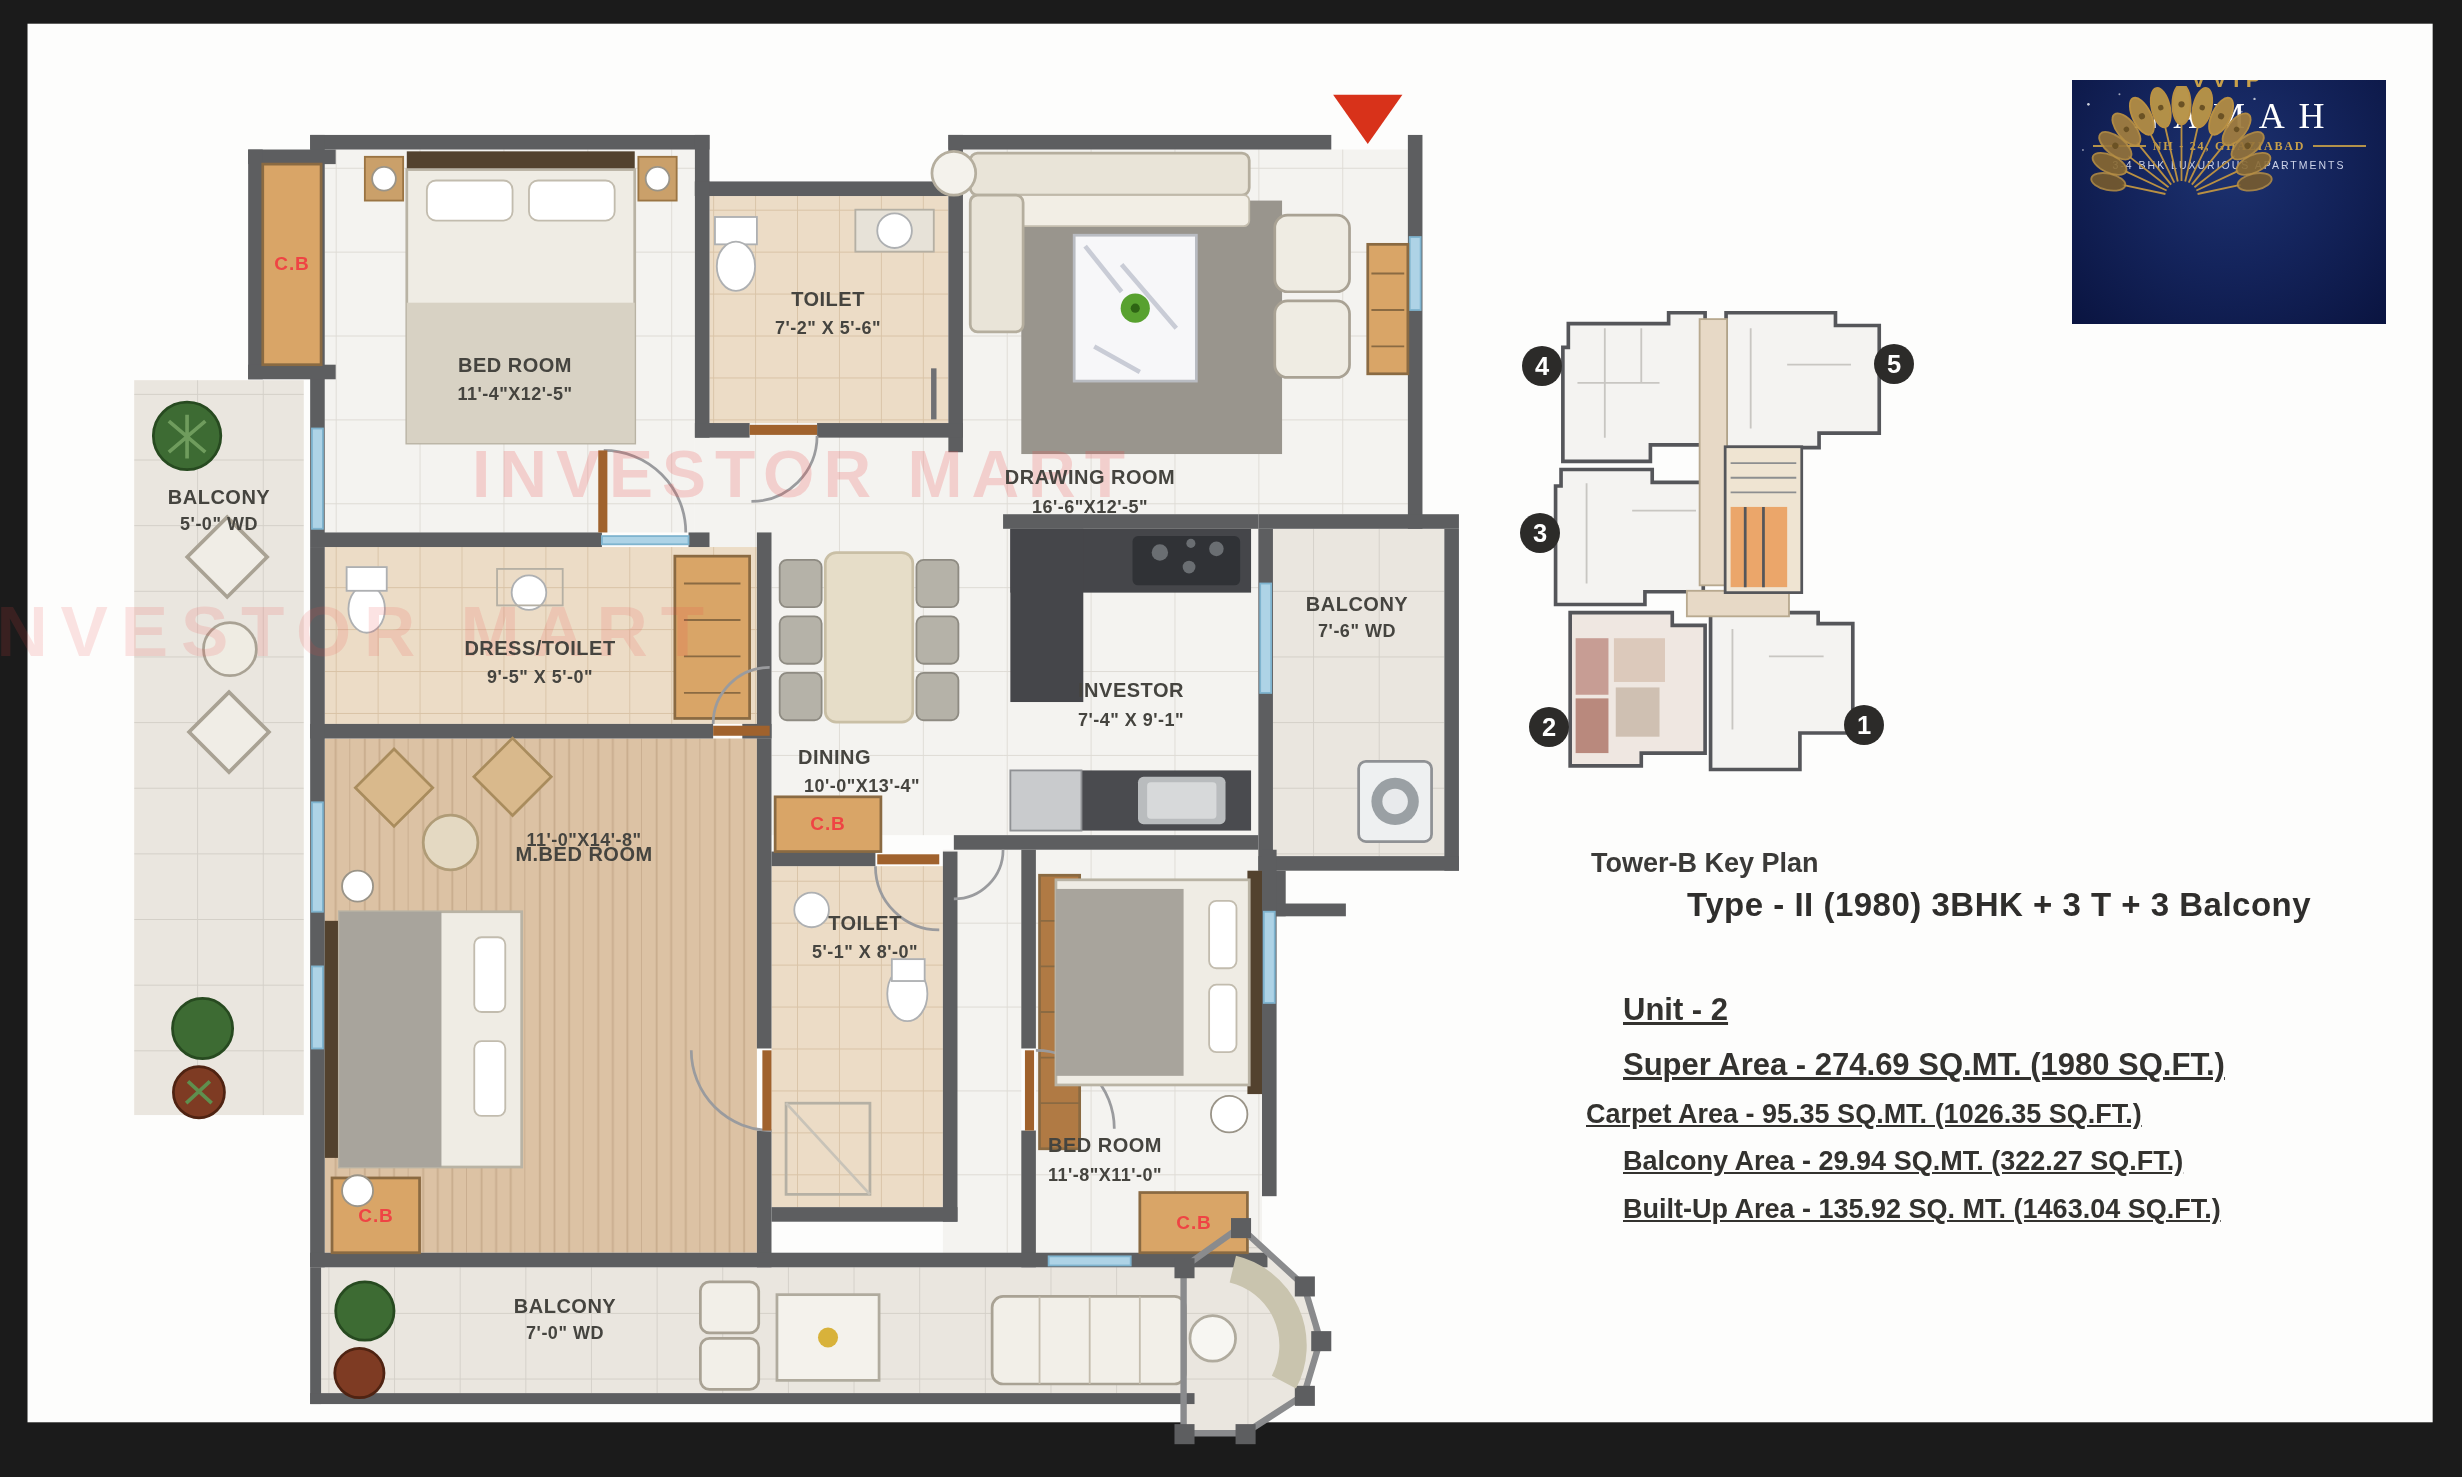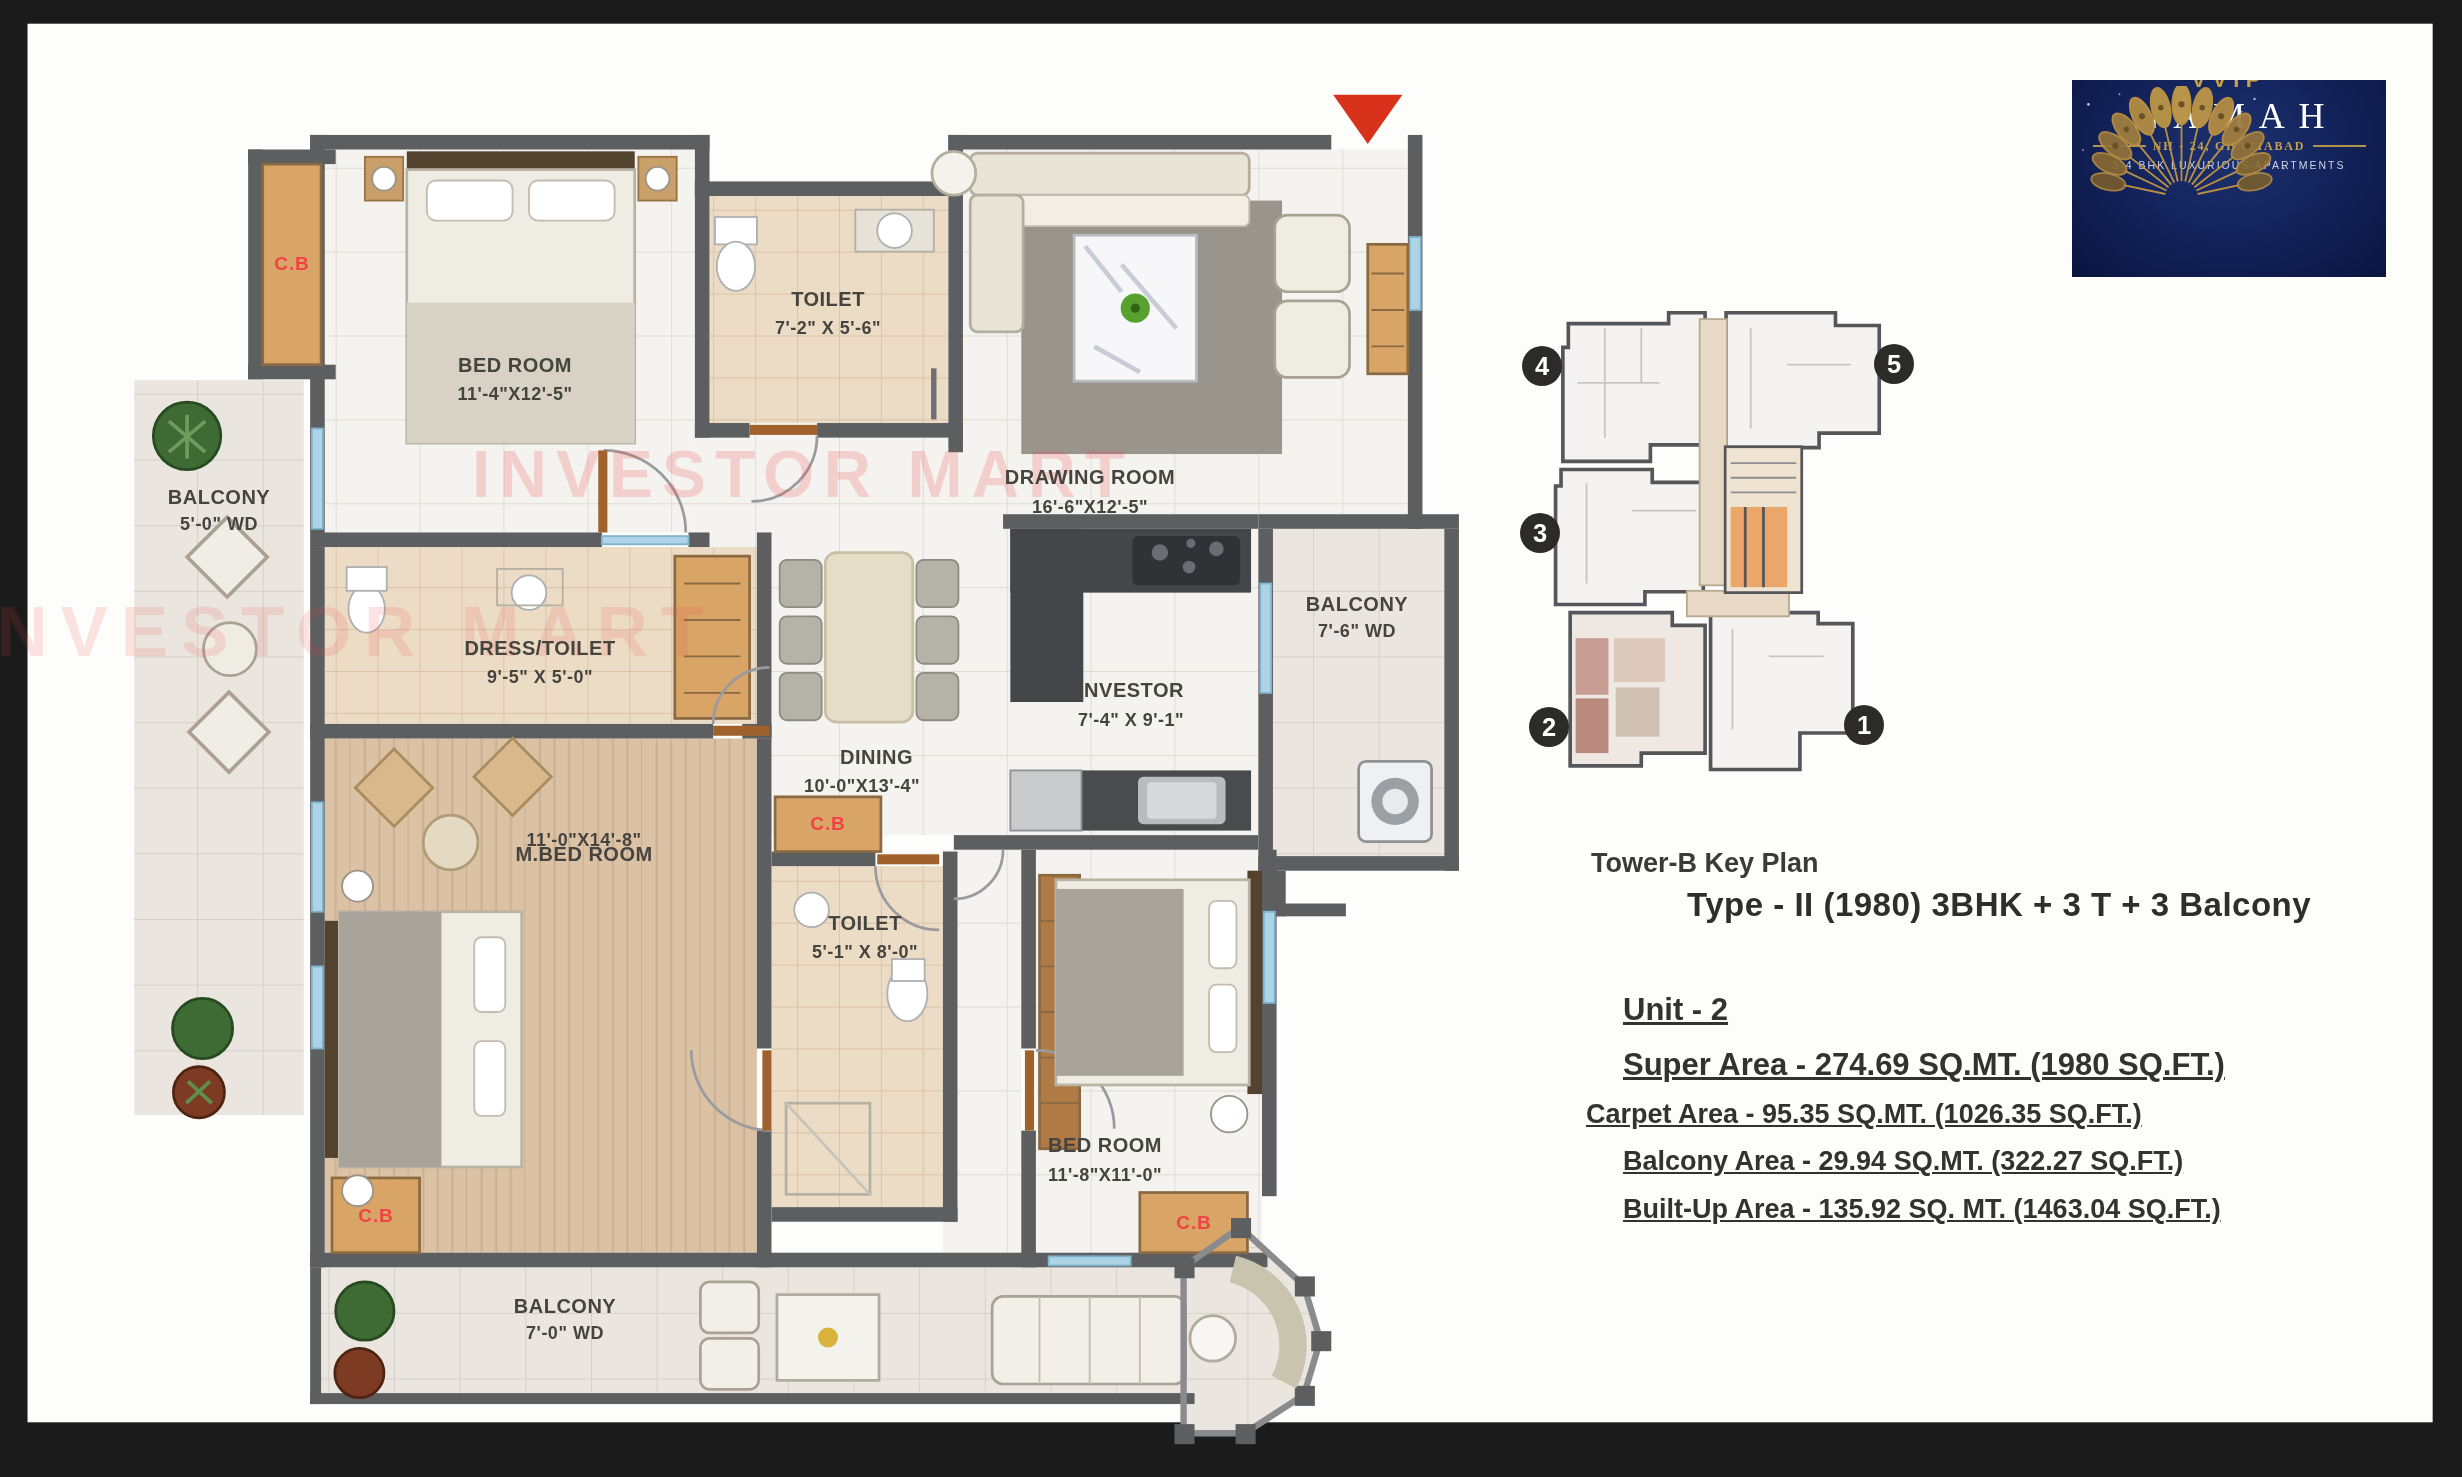--- a/index.html
+++ b/index.html
@@ -20,21 +20,21 @@
   .badge{position:absolute;width:40px;height:40px;border-radius:50%;background:#2c2b29;
          color:#fff;display:flex;align-items:center;justify-content:center;
          font:700 25.5px "Liberation Sans",sans-serif;transform:translate(-50%,-50%);}
   
   .kp-title{position:absolute;font:600 27px "Liberation Sans",sans-serif;color:#3b3a38;}
   .type-line{position:absolute;font:600 33px "Liberation Sans",sans-serif;color:#2f2e2c;letter-spacing:0.5px;}
   .detail{position:absolute;color:#33322f;font-family:"Liberation Sans",sans-serif;font-weight:600;white-space:nowrap;text-decoration:underline;}
   .d-big{font-size:31px;}
   .d-mid{font-size:27px;}
   
-  .logo{position:absolute;left:2072px;top:80px;width:314px;height:197px;overflow:hidden;
+  .logo{position:absolute;left:2072px;top:80px;width:314px;height:244px;overflow:hidden;
         background:radial-gradient(ellipse at 50% 35%, #1d3270 0%, #14245c 45%, #0a1440 100%);
         display:flex;flex-direction:column;align-items:center;}
   .logo .fan{margin-top:5.5px;}
   .logo .vvip{font:700 22px "Liberation Sans",sans-serif;color:#c8a04b;letter-spacing:6.4px;margin-top:-12.8px;}
   .logo .namah{font:400 36px "Liberation Serif",serif;color:#ffffff;letter-spacing:13.7px;margin-top:1.8px;text-indent:13.7px;}
   .logo .locrow{display:flex;align-items:center;gap:7.3px;margin-top:1.8px;}
   .logo .rule{width:53px;height:1.8px;background:#b3924a;}
   .logo .loc{font:700 12px "Liberation Serif",serif;color:#c8a04b;letter-spacing:1.8px;}
   .logo .tag{font:400 10.5px "Liberation Sans",sans-serif;color:#cdd3e8;letter-spacing:2px;margin-top:5.5px;}
 </style>
@@ -335,21 +335,21 @@
   <div class="pl" style="left:515px;top:365px;">BED ROOM</div>
   <div class="pl dim" style="left:515px;top:394px;">11'-4"X12'-5"</div>
   <div class="pl" style="left:828px;top:299px;">TOILET</div>
   <div class="pl dim" style="left:828px;top:328px;">7'-2" X 5'-6"</div>
   <div class="pl" style="left:1090px;top:477px;">DRAWING ROOM</div>
   <div class="pl dim" style="left:1090px;top:507px;">16'-6"X12'-5"</div>
   <div class="pl" style="left:219px;top:497px;">BALCONY</div>
   <div class="pl dim" style="left:219px;top:524px;">5'-0" WD</div>
   <div class="pl" style="left:540px;top:648px;">DRESS/TOILET</div>
   <div class="pl dim" style="left:540px;top:677px;">9'-5" X 5'-0"</div>
-  <div class="pl" style="left:862px;top:757px;padding-left:29px;">DINING</div>
+  <div class="pl" style="left:820px;top:757px;padding-left:29px;">DINING</div>
   <div class="pl dim" style="left:862px;top:786px;">10'-0"X13'-4"</div>
   <div class="pl" style="left:1131px;top:690px;">INVESTOR</div>
   <div class="pl dim" style="left:1131px;top:720px;">7'-4" X 9'-1"</div>
   <div class="pl" style="left:1357px;top:604px;">BALCONY</div>
   <div class="pl dim" style="left:1357px;top:631px;">7'-6" WD</div>
   <div class="pl" style="left:584px;top:810px;margin-top:44px;">M.BED ROOM</div>
   <div class="pl dim" style="left:584px;top:840px;">11'-0"X14'-8"</div>
   <div class="pl" style="left:865px;top:923px;">TOILET</div>
   <div class="pl dim" style="left:865px;top:952px;">5'-1" X 8'-0"</div>
   <div class="pl" style="left:1105px;top:1145px;">BED ROOM</div>

